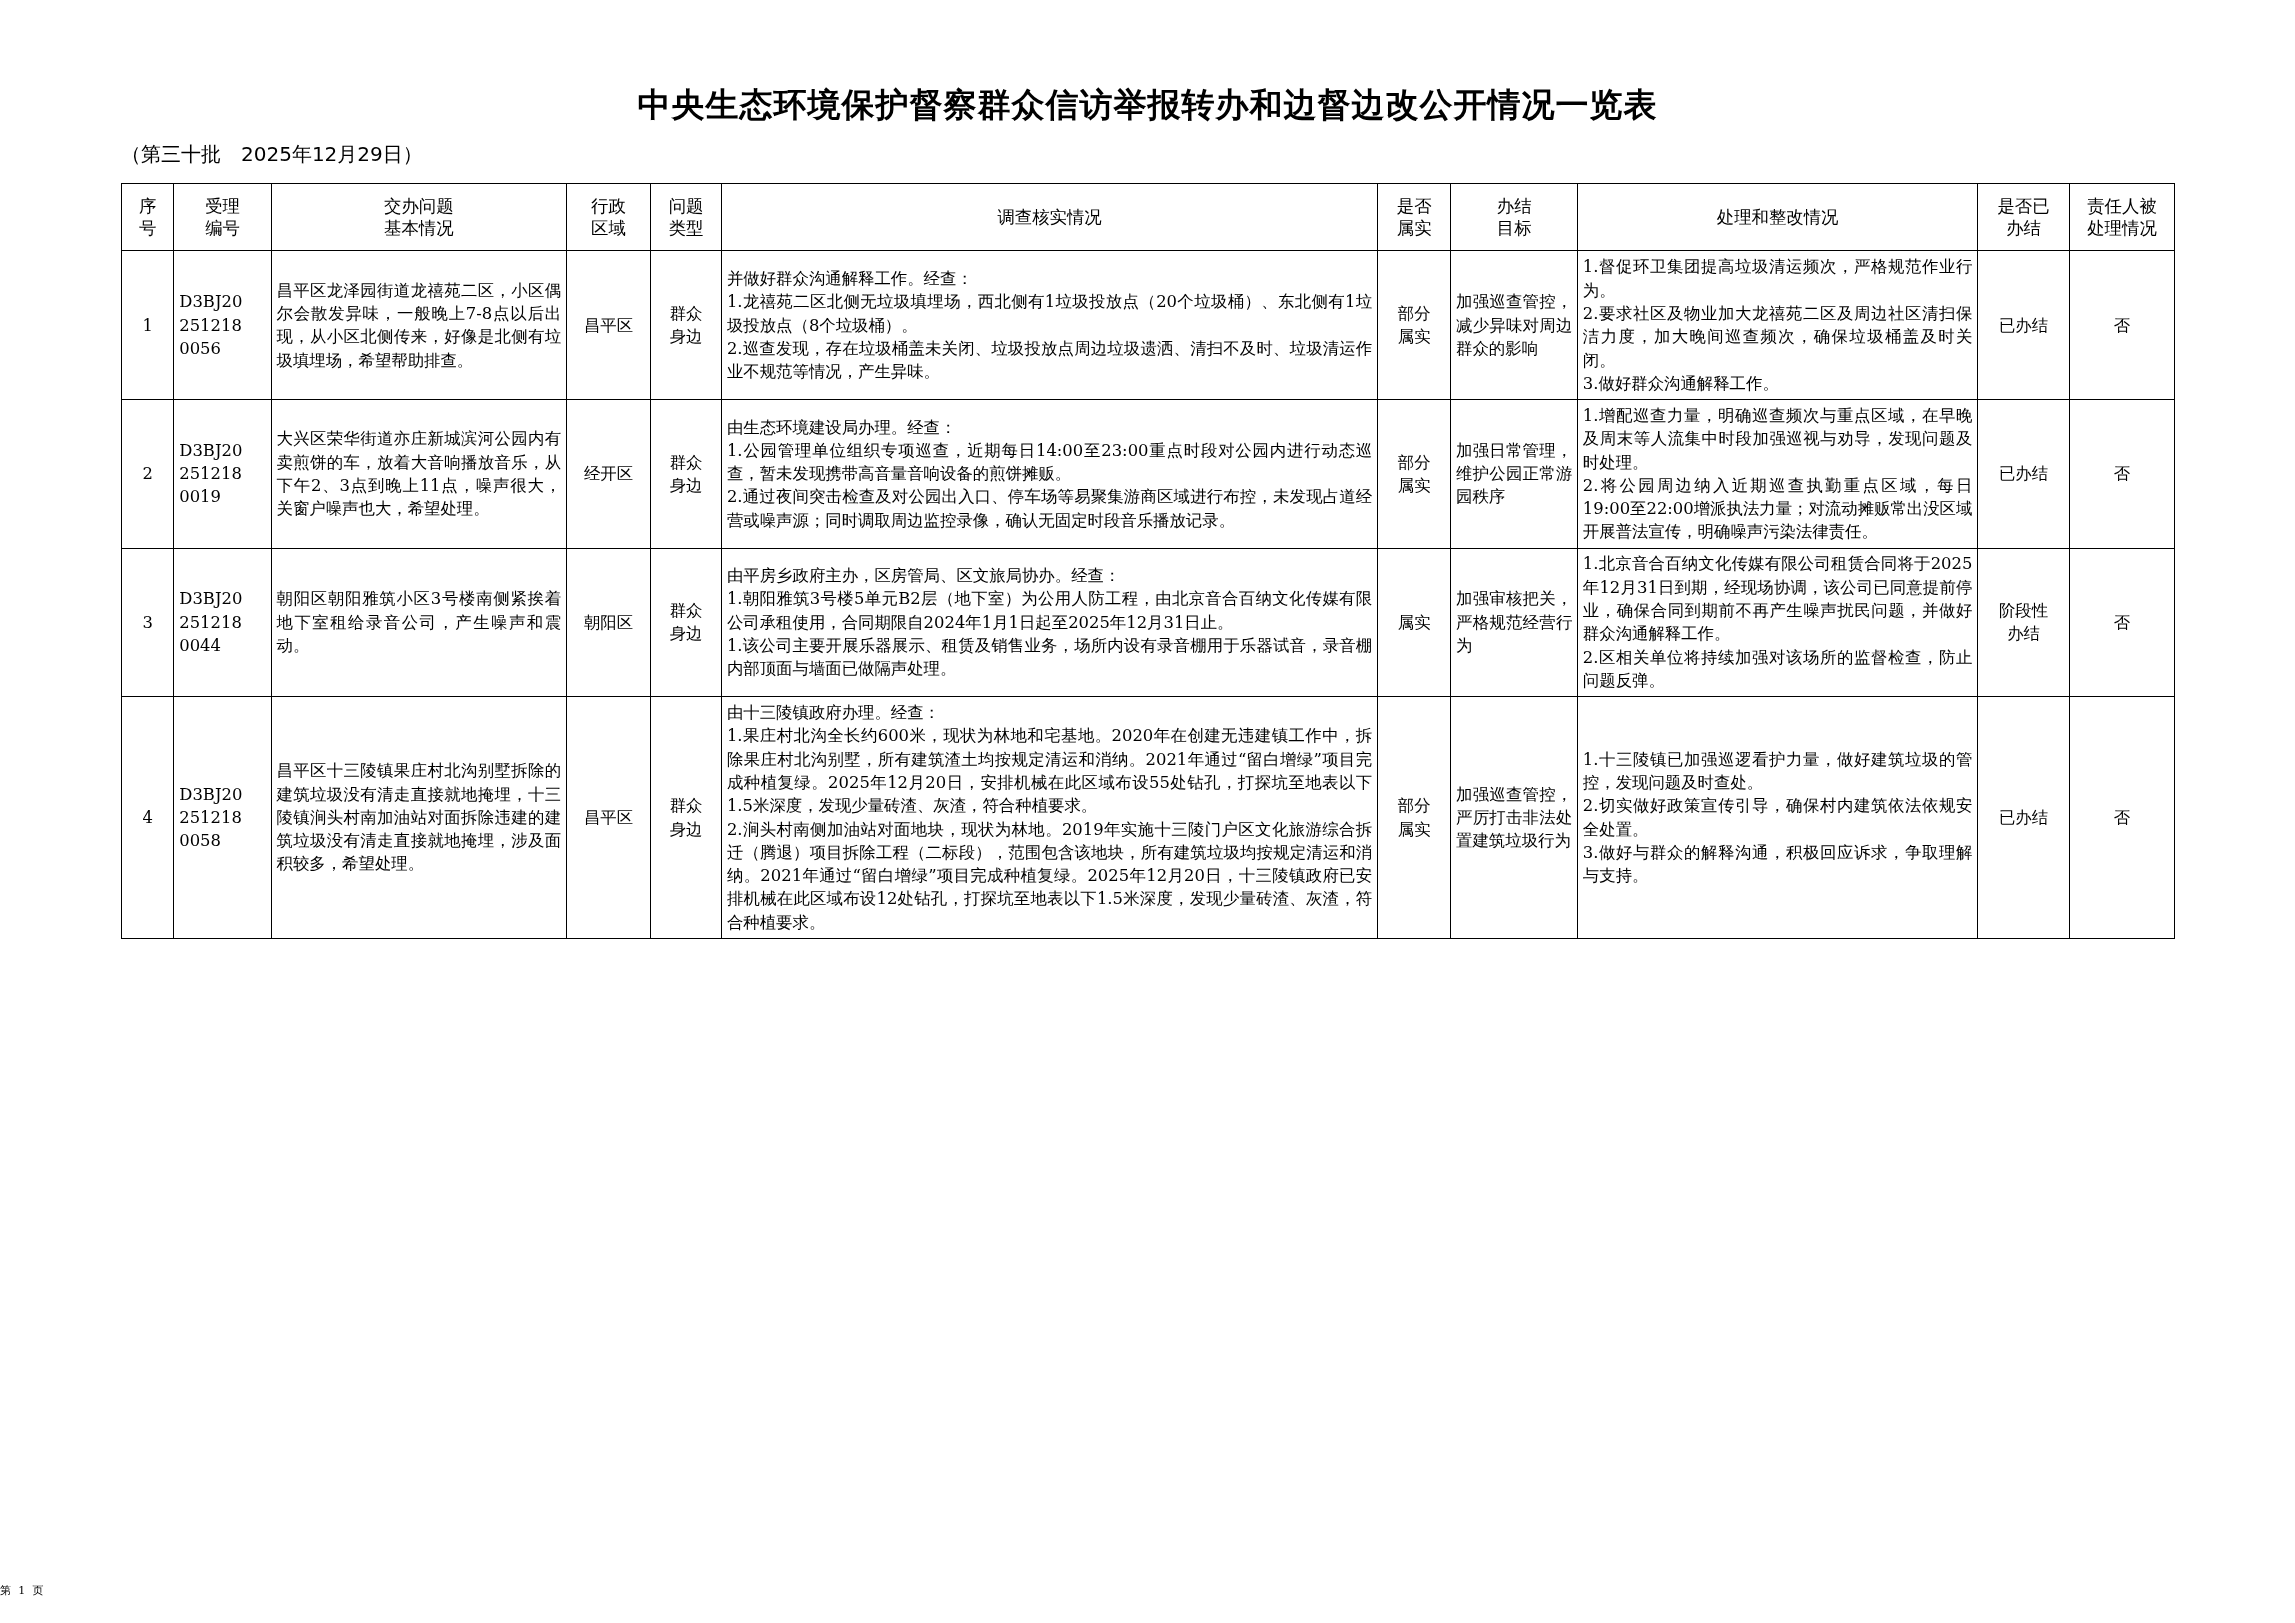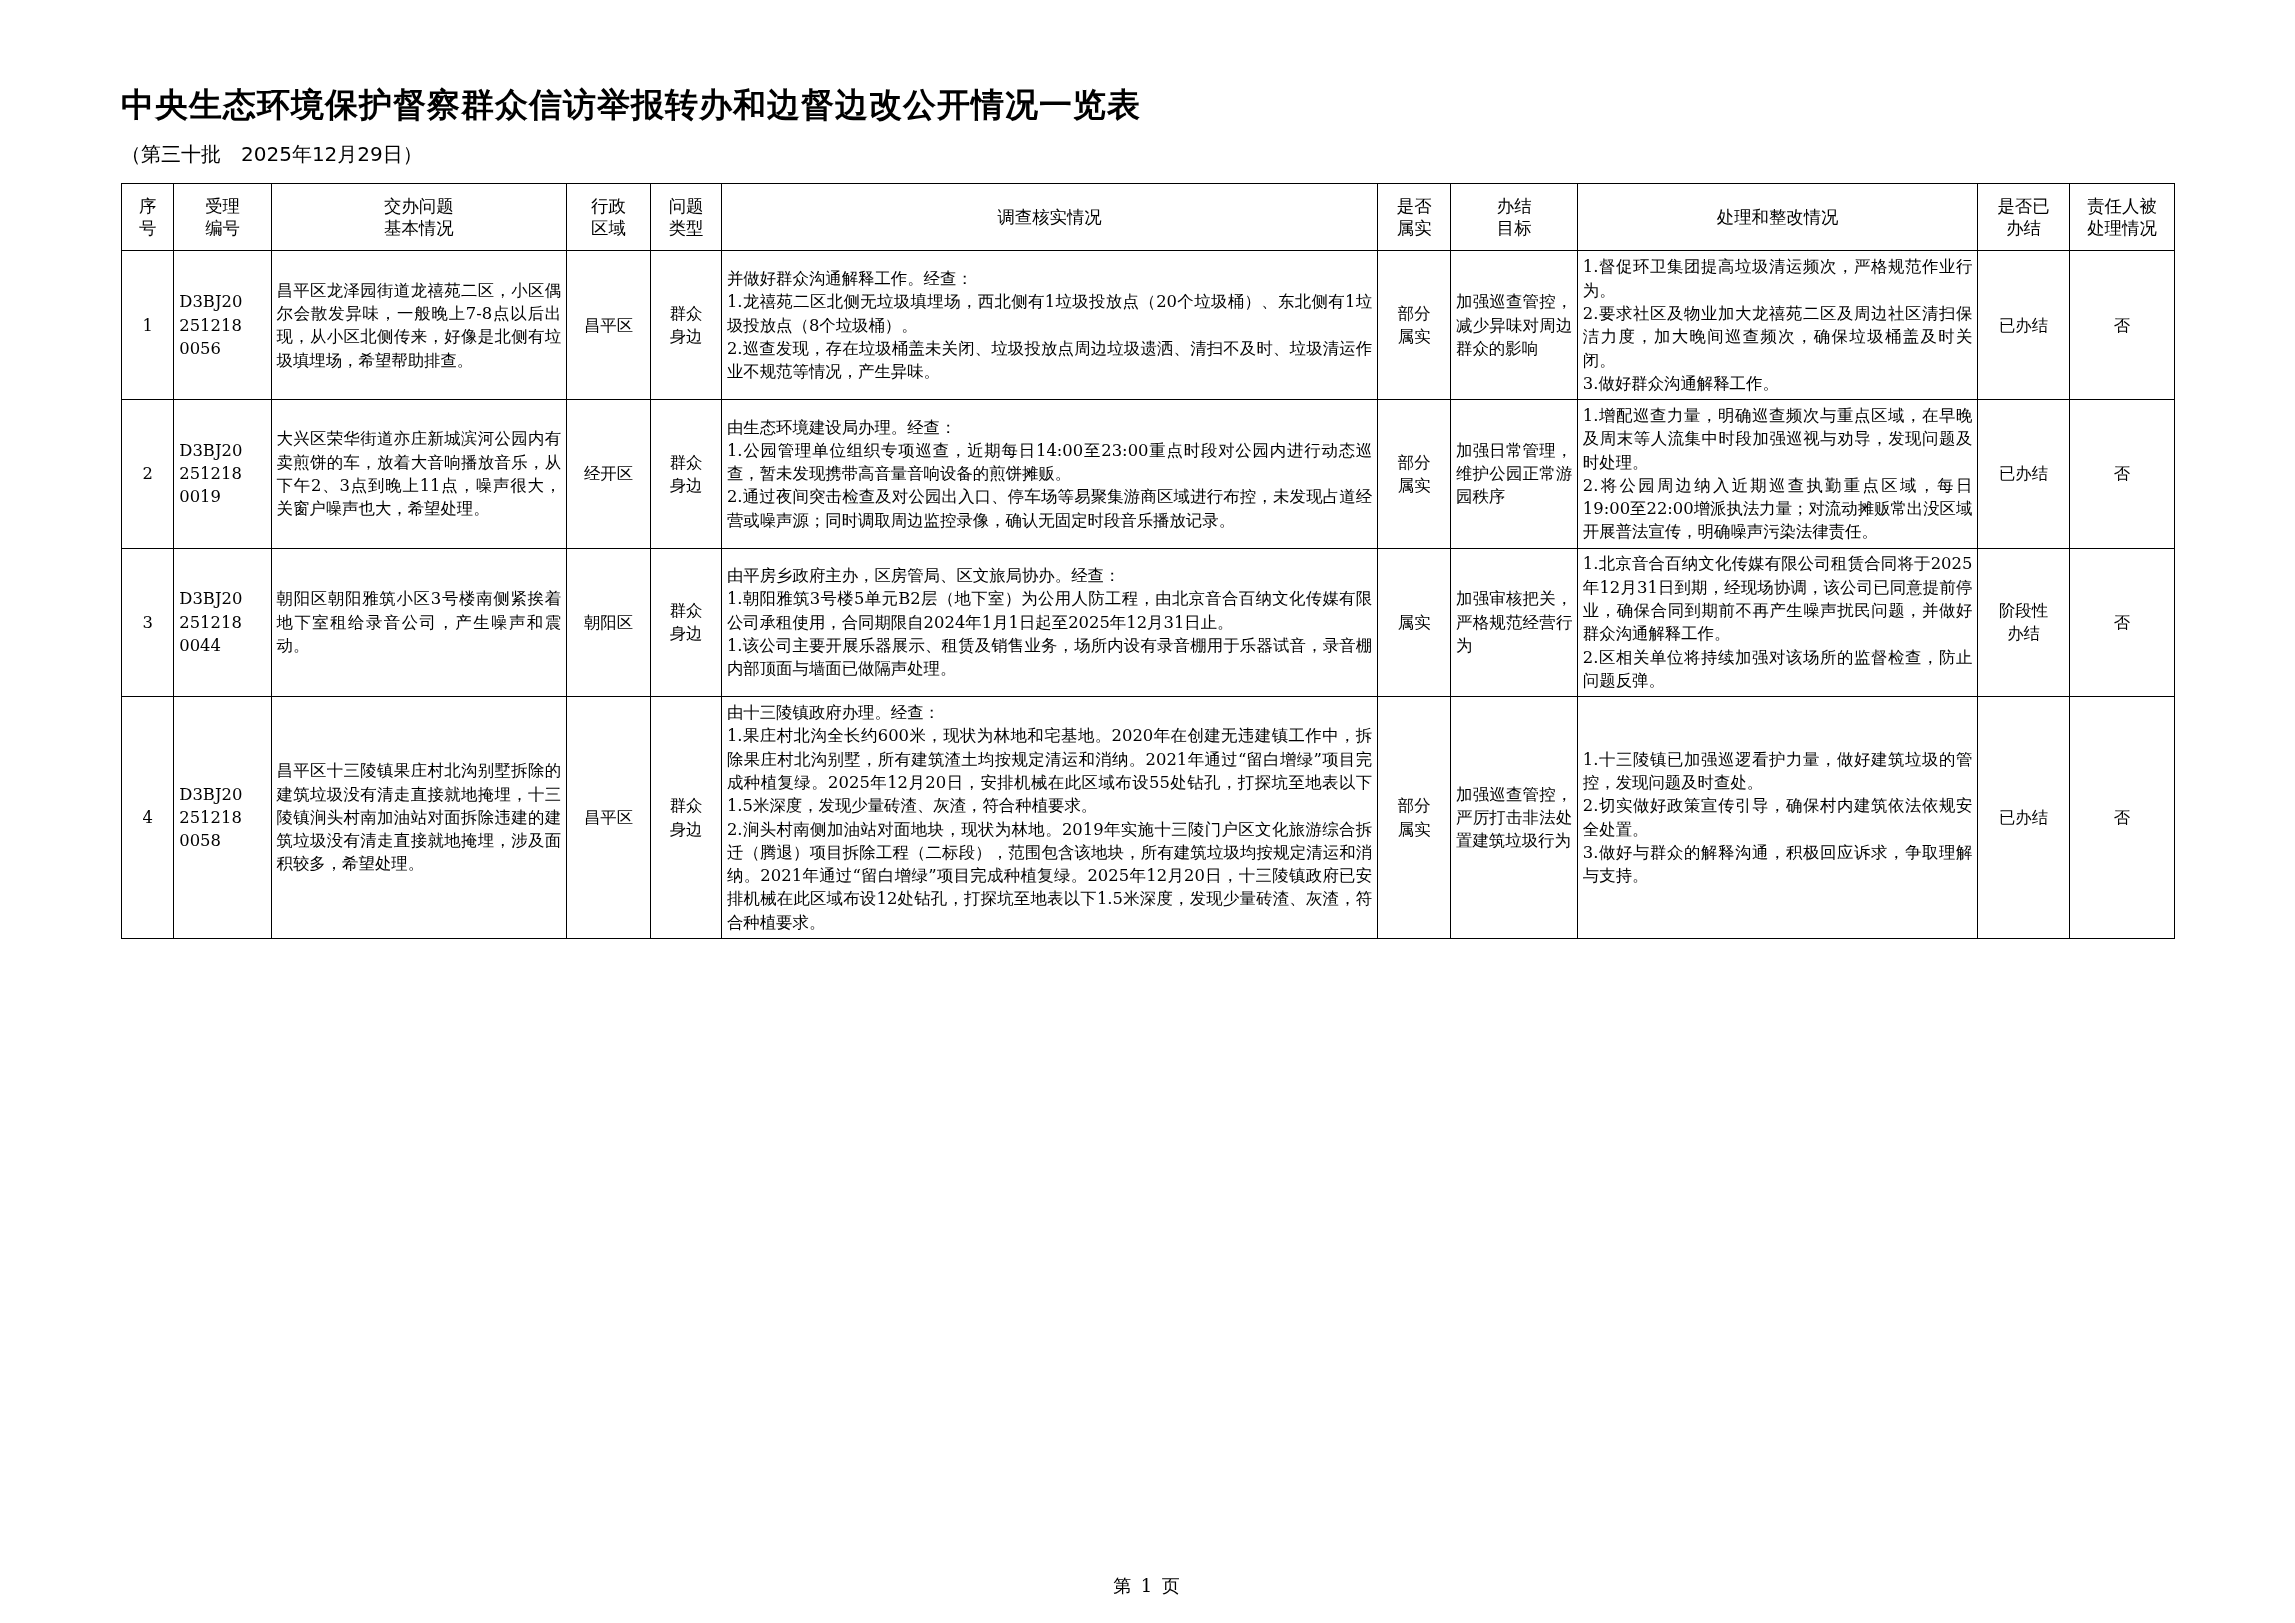--- a/index.html
+++ b/index.html
@@ -16,21 +16,21 @@
     overflow: hidden;
   }
   .page {
     box-sizing: border-box;
     width: 2295px;
     height: 1623px;
     padding: 72px 121px 0 121px;
     position: relative;
   }
   .doc-title {
-    text-align: left;
+    text-align: center;
     font-size: 33px;
     font-weight: bold;
     letter-spacing: 1px;
     line-height: 1.25;
     margin: 12px 0 0 0;
     font-family: "DejaVu Sans", "Liberation Sans", sans-serif;
   }
   .doc-subtitle {
     text-align: left;
     font-size: 20px;
@@ -87,22 +87,22 @@
     text-align: justify;
     text-justify: inter-ideograph;
     vertical-align: middle;
   }
   .para { margin: 0; }
   .page-footer {
     position: absolute;
     left: 0;
     right: 0;
     bottom: 25px;
-    text-align: center;
-    font-size: 18px;
+    text-align: left;
+    font-size: 11px;
     font-family: "DejaVu Serif", "Liberation Serif", serif;
     letter-spacing: 1.9px;
   }
   .hdr-line { display: block; }
 </style>
 </head>
 <body>
 
 <div class="page">
 

